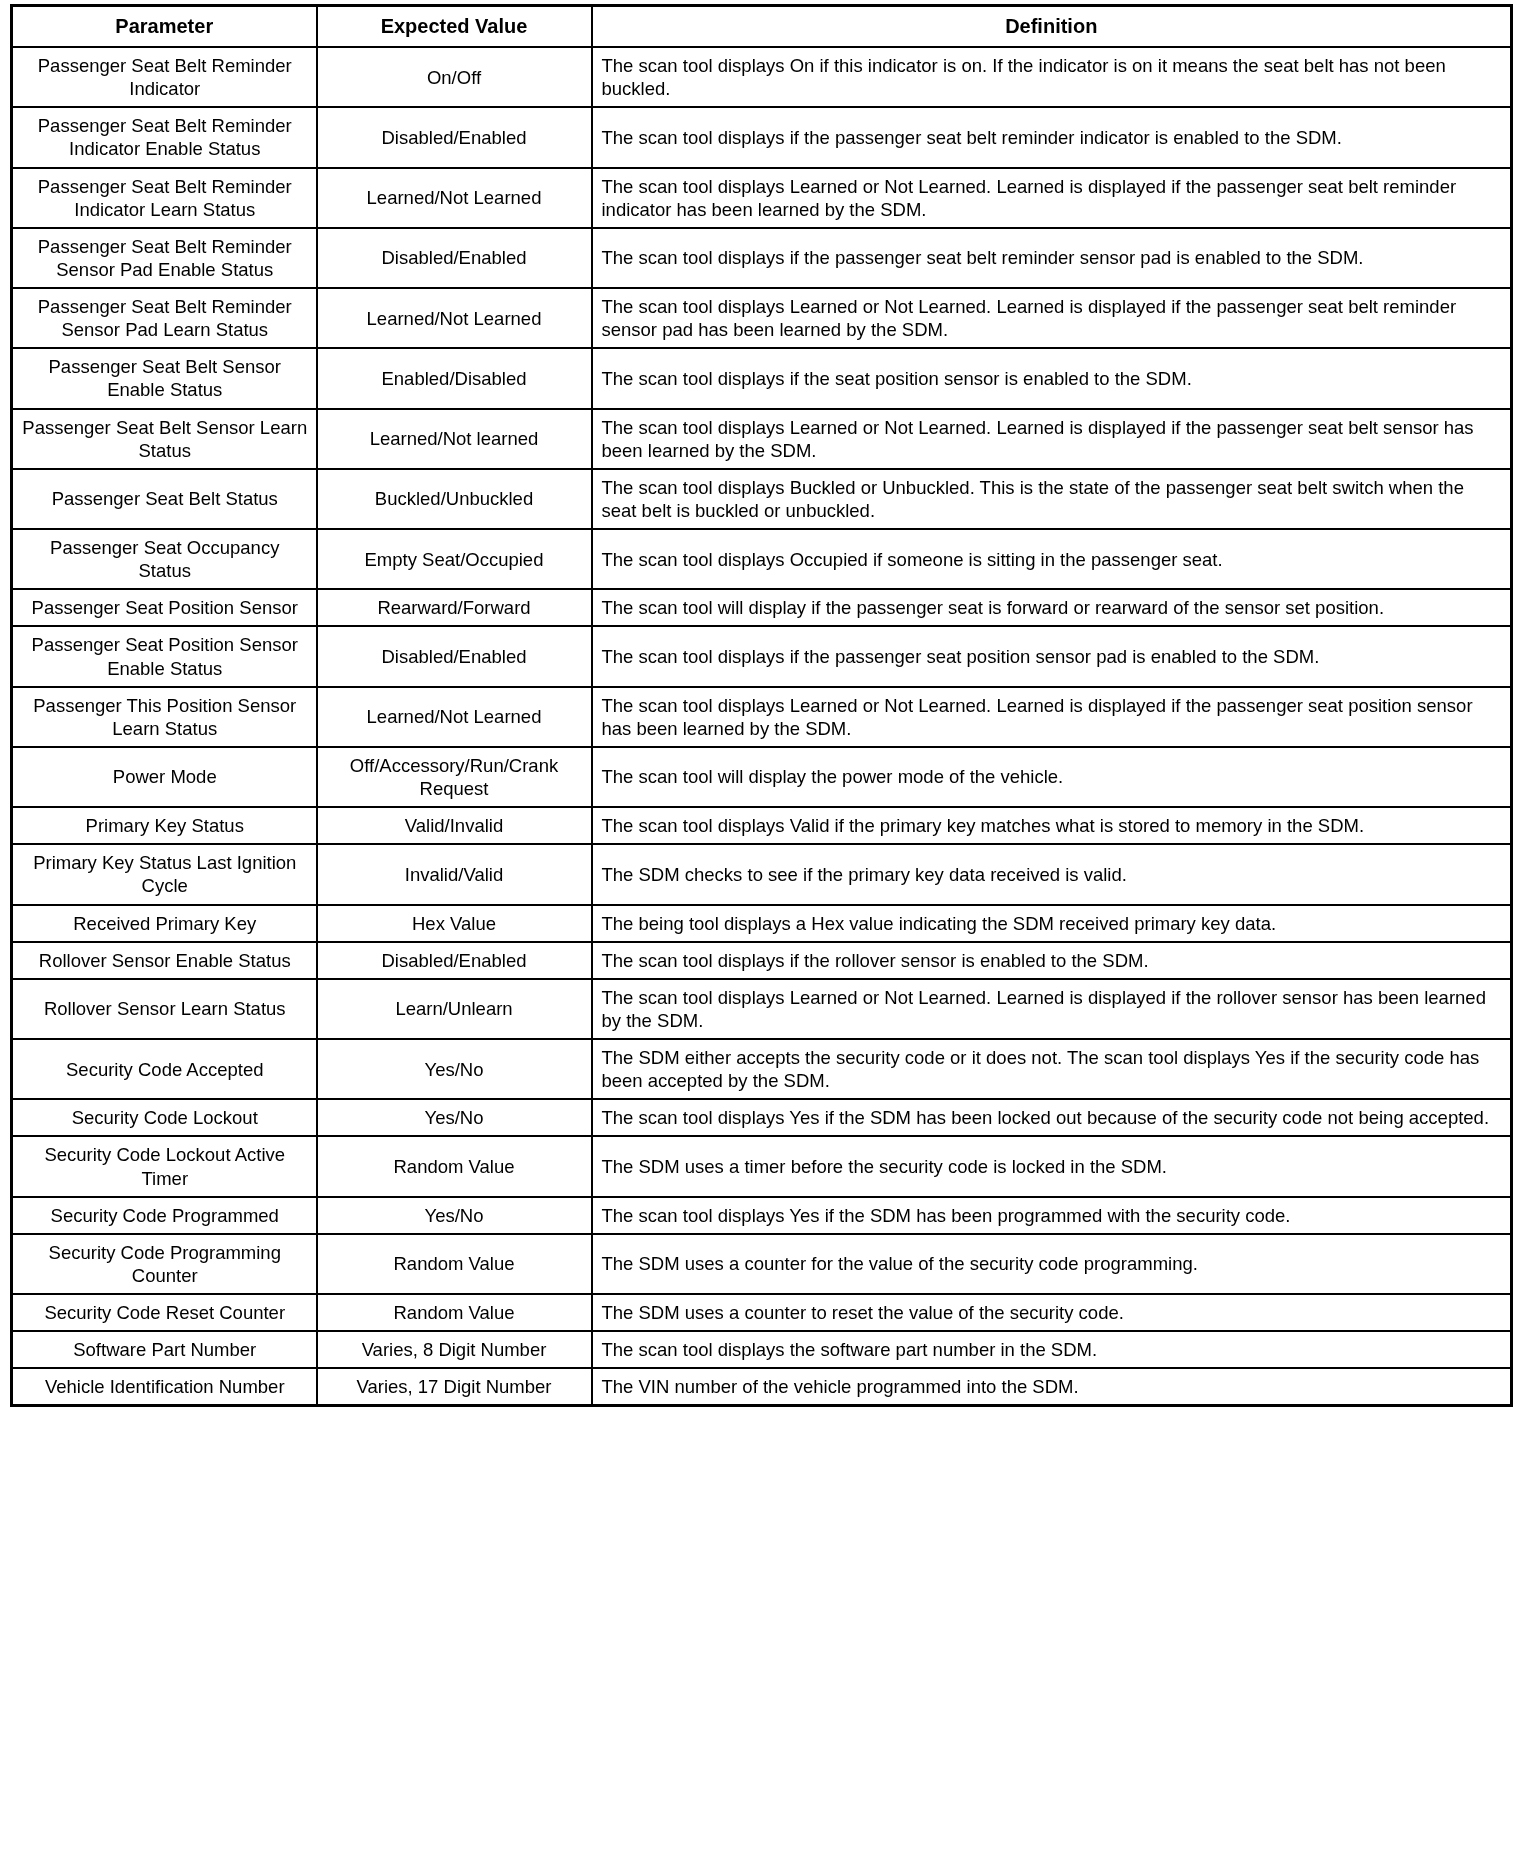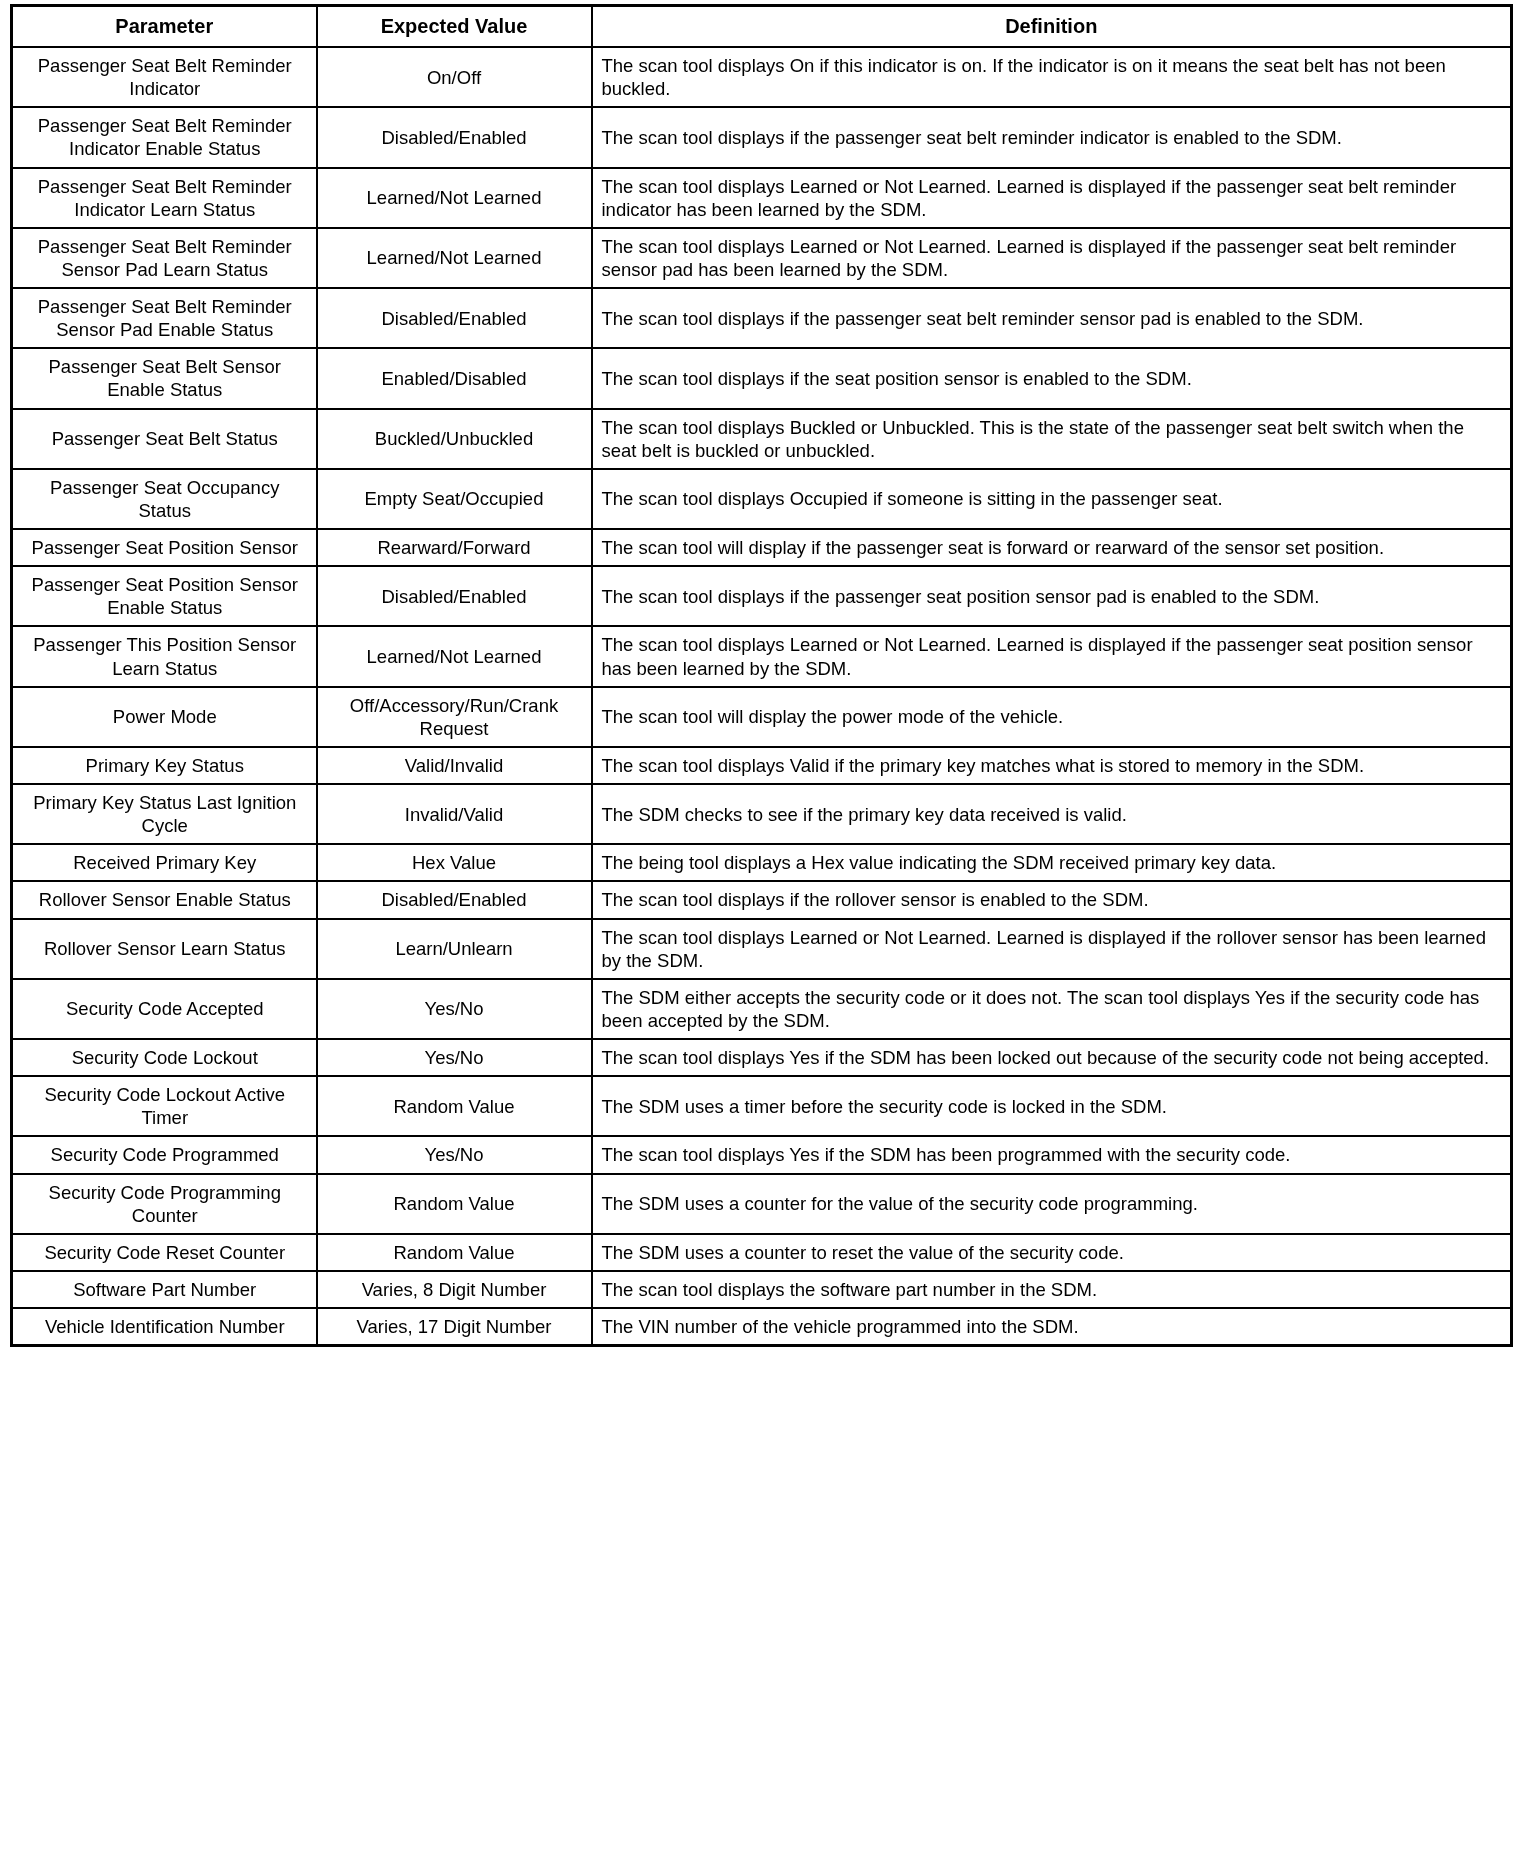--- a/index.html
+++ b/index.html
@@ -82,33 +82,38 @@
           <td class="param">Passenger Seat Belt Reminder Indicator Enable Status</td>
           <td class="value">Disabled/Enabled</td>
           <td class="def">The scan tool displays if the passenger seat belt reminder indicator is enabled to the SDM.</td>
         </tr>
         <tr>
           <td class="param">Passenger Seat Belt Reminder Indicator Learn Status</td>
           <td class="value">Learned/Not Learned</td>
           <td class="def">The scan tool displays Learned or Not Learned. Learned is displayed if the passenger seat belt reminder indicator has been learned by the SDM.</td>
         </tr>
         <tr>
+          <td class="param">Passenger Seat Belt Reminder Sensor Pad Enable Status</td>
+          <td class="value">Disabled/Enabled</td>
+          <td class="def">The scan tool displays if the passenger seat belt reminder sensor pad is enabled to the SDM.</td>
+        </tr>
+        <tr>
           <td class="param">Passenger Seat Belt Reminder Sensor Pad Learn Status</td>
           <td class="value">Learned/Not Learned</td>
           <td class="def">The scan tool displays Learned or Not Learned. Learned is displayed if the passenger seat belt reminder sensor pad has been learned by the SDM.</td>
         </tr>
         <tr>
-          <td class="param">Passenger Seat Belt Reminder Sensor Pad Enable Status</td>
-          <td class="value">Disabled/Enabled</td>
-          <td class="def">The scan tool displays if the passenger seat belt reminder sensor pad is enabled to the SDM.</td>
-        </tr>
-        <tr>
           <td class="param">Passenger Seat Belt Sensor Enable Status</td>
           <td class="value">Enabled/Disabled</td>
           <td class="def">The scan tool displays if the seat position sensor is enabled to the SDM.</td>
+        </tr>
+        <tr>
+          <td class="param">Passenger Seat Belt Sensor Learn Status</td>
+          <td class="value">Learned/Not learned</td>
+          <td class="def">The scan tool displays Learned or Not Learned. Learned is displayed if the passenger seat belt sensor has been learned by the SDM.</td>
         </tr>
         <tr>
           <td class="param">Passenger Seat Belt Status</td>
           <td class="value">Buckled/Unbuckled</td>
           <td class="def">The scan tool displays Buckled or Unbuckled. This is the state of the passenger seat belt switch when the seat belt is buckled or unbuckled.</td>
         </tr>
         <tr>
           <td class="param">Passenger Seat Occupancy Status</td>
           <td class="value">Empty Seat/Occupied</td>
           <td class="def">The scan tool displays Occupied if someone is sitting in the passenger seat.</td>

